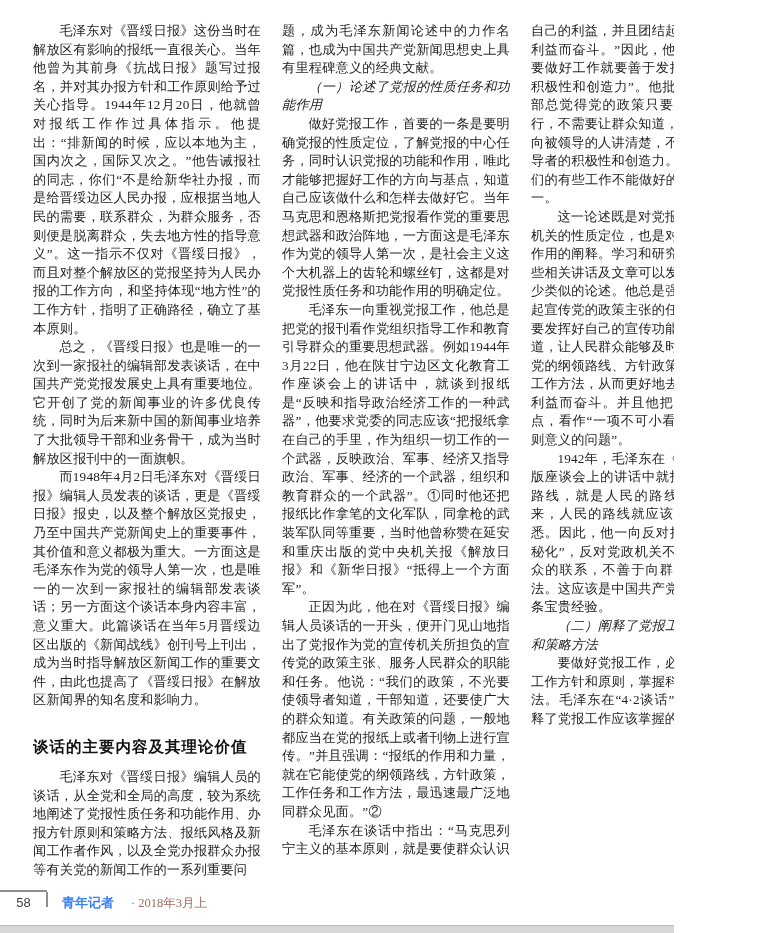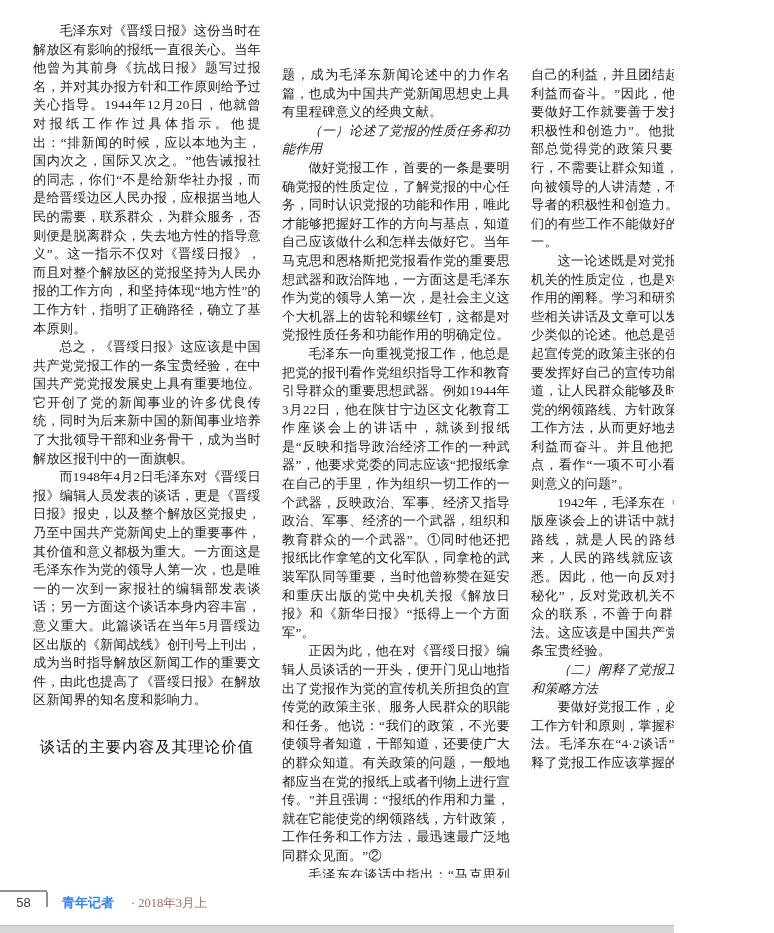--- a/index.html
+++ b/index.html
@@ -15,25 +15,25 @@
     position:absolute;top:22px;left:33px;
     display:flex;gap:21px;height:856px;
   }
   .column{
     width:228px;height:100%;overflow:hidden;
     text-align:justify;
     font-size:13.2px;line-height:18.6px;
     letter-spacing:0.2px;
   }
   .column p{margin:0;text-indent:2em;}
-  .column p.cont{text-indent:0;margin-top:44px;}
+  .column p.cont{text-indent:0;}
   .column p.subhead{font-style:italic;font-weight:500;}
   .column .heading{
-    font-weight:normal;font-size:15.5px;line-height:20px;
-    text-align:center;text-indent:0;
+    font-weight:bold;font-size:15.5px;line-height:20px;
+    text-indent:0;
     margin:27px 0 11px 0;letter-spacing:1px;color:#111;
   }
   .footer{position:absolute;top:886px;left:0;right:0;height:34px;}
   .pagenum-box{
     position:absolute;left:0;top:4px;width:47px;height:22px;
     border-top:2px solid #8f8f8f;text-align:center;
   }
   .pagenum{
     font-family:"Liberation Sans","DejaVu Sans",sans-serif;
     font-size:13px;line-height:22px;color:#3c3c3c;
@@ -50,23 +50,24 @@
   }
 </style>
 </head>
 <body>
 
 <div class="page">
 
   <div class="columns" id="columns">
       <div class="column">
         <p>毛泽东对《晋绥日报》这份当时在解放区有影响的报纸一直很关心。当年他曾为其前身《抗战日报》题写过报名，并对其办报方针和工作原则给予过关心指导。1944年12月20日，他就曾对报纸工作作过具体指示。他提出：“排新闻的时候，应以本地为主，国内次之，国际又次之。”他告诫报社的同志，你们“不是给新华社办报，而是给晋绥边区人民办报，应根据当地人民的需要，联系群众，为群众服务，否则便是脱离群众，失去地方性的指导意义”。这一指示不仅对《晋绥日报》，而且对整个解放区的党报坚持为人民办报的工作方向，和坚持体现“地方性”的工作方针，指明了正确路径，确立了基本原则。</p>
-        <p>总之，《晋绥日报》这应该是中国共产党党报工作的一条宝贵经验，在中国共产党党报发展史上具有重要地位。它开创了党的新闻事业的许多优良传统，同时为后来新中国的新闻事业培养了大批领导干部和业务骨干，成为当时解放区报刊中的一面旗帜。</p>
+        <p>总之，《晋绥日报》也是唯一的一次到一家报社的编辑部发表谈话，在中国共产党党报发展史上具有重要地位。它开创了党的新闻事业的许多优良传统，同时为后来新中国的新闻事业培养了大批领导干部和业务骨干，成为当时解放区报刊中的一面旗帜。</p>
         <p>而1948年4月2日毛泽东对《晋绥日报》编辑人员发表的谈话，更是《晋绥日报》报史，以及整个解放区党报史，乃至中国共产党新闻史上的重要事件，其价值和意义都极为重大。一方面这是毛泽东作为党的领导人第一次，也是唯一的一次到一家报社的编辑部发表谈话；另一方面这个谈话本身内容丰富，意义重大。此篇谈话在当年5月晋绥边区出版的《新闻战线》创刊号上刊出，成为当时指导解放区新闻工作的重要文件，由此也提高了《晋绥日报》在解放区新闻界的知名度和影响力。</p>
         <div class="heading">谈话的主要内容及其理论价值</div>
+        <p>毛泽东对《晋绥日报》编辑人员的谈话，从全党和全局的高度，较为系统地阐述了党报性质任务和功能作用、办报方针原则和策略方法、报纸风格及新闻工作者作风，以及全党办报群众办报等有关党的新闻工作的一系列重要问</p>
       </div>
       <div class="column">
         <p class="cont">题，成为毛泽东新闻论述中的力作名篇，也成为中国共产党新闻思想史上具有里程碑意义的经典文献。</p>
         <p class="subhead">（一）论述了党报的性质任务和功能作用</p>
         <p>做好党报工作，首要的一条是要明确党报的性质定位，了解党报的中心任务，同时认识党报的功能和作用，唯此才能够把握好工作的方向与基点，知道自己应该做什么和怎样去做好它。当年马克思和恩格斯把党报看作党的重要思想武器和政治阵地，一方面这是毛泽东作为党的领导人第一次，是社会主义这个大机器上的齿轮和螺丝钉，这都是对党报性质任务和功能作用的明确定位。</p>
         <p>毛泽东一向重视党报工作，他总是把党的报刊看作党组织指导工作和教育引导群众的重要思想武器。例如1944年3月22日，他在陕甘宁边区文化教育工作座谈会上的讲话中，就谈到报纸是“反映和指导政治经济工作的一种武器”，他要求党委的同志应该“把报纸拿在自己的手里，作为组织一切工作的一个武器，反映政治、军事、经济又指导政治、军事、经济的一个武器，组织和教育群众的一个武器”。①同时他还把报纸比作拿笔的文化军队，同拿枪的武装军队同等重要，当时他曾称赞在延安和重庆出版的党中央机关报《解放日报》和《新华日报》“抵得上一个方面军”。</p>
         <p>正因为此，他在对《晋绥日报》编辑人员谈话的一开头，便开门见山地指出了党报作为党的宣传机关所担负的宣传党的政策主张、服务人民群众的职能和任务。他说：“我们的政策，不光要使领导者知道，干部知道，还要使广大的群众知道。有关政策的问题，一般地都应当在党的报纸上或者刊物上进行宣传。”并且强调：“报纸的作用和力量，就在它能使党的纲领路线，方针政策，工作任务和工作方法，最迅速最广泛地同群众见面。”②</p>
         <p>毛泽东在谈话中指出：“马克思列宁主义的基本原则，就是要使群众认识</p>
       </div>
       <div class="column">

